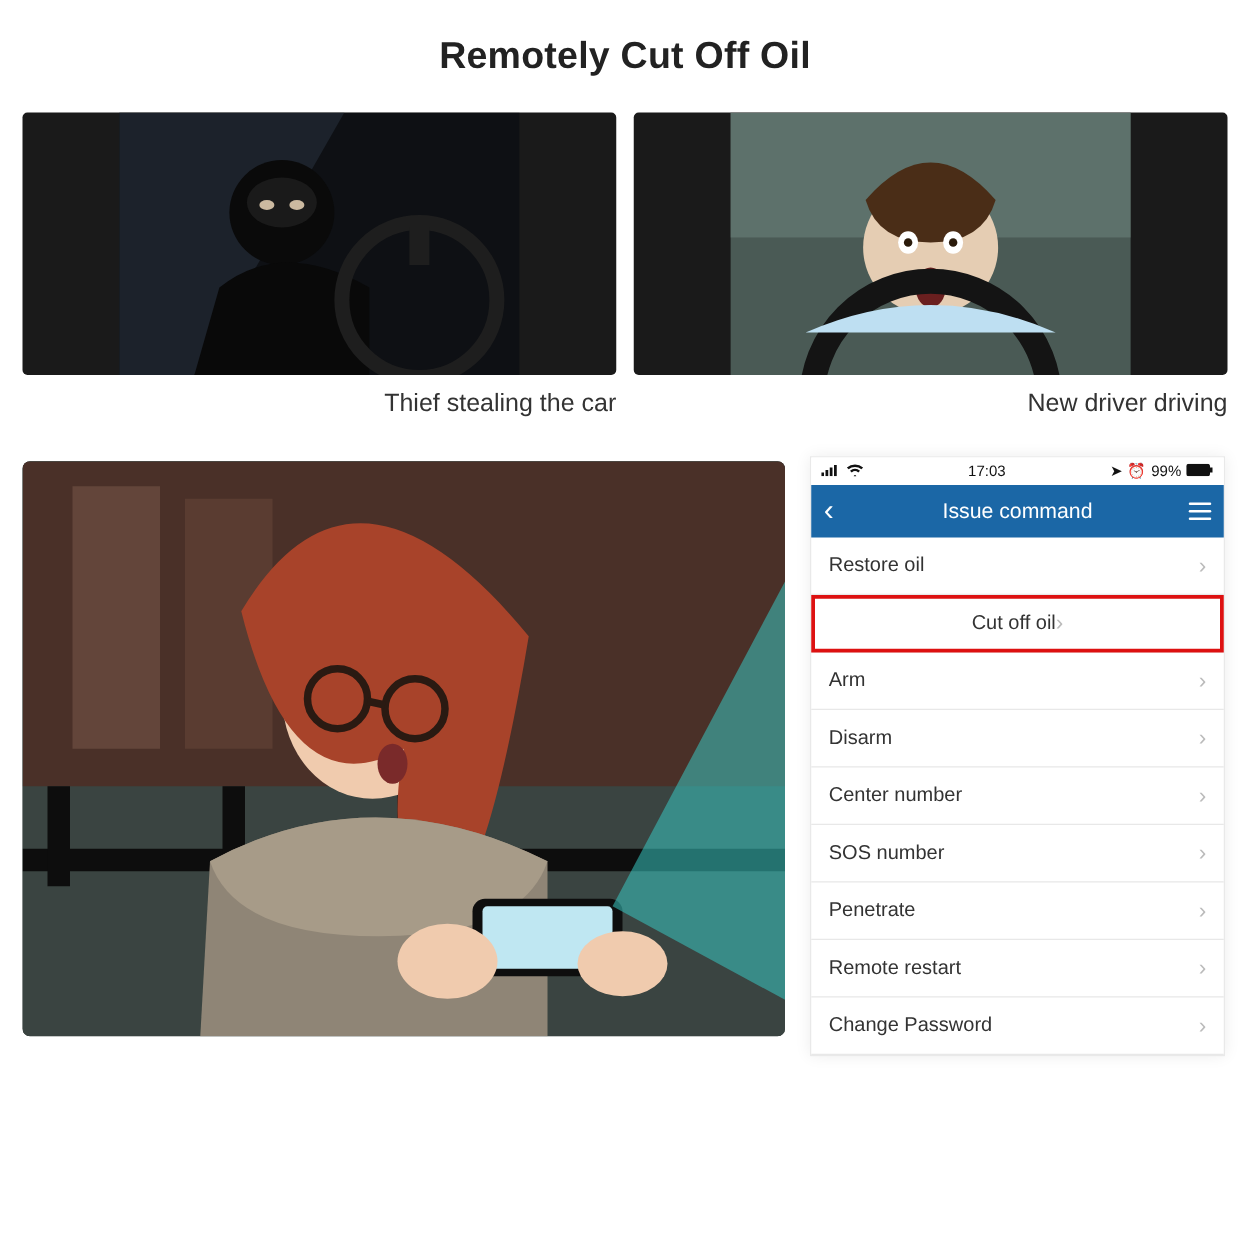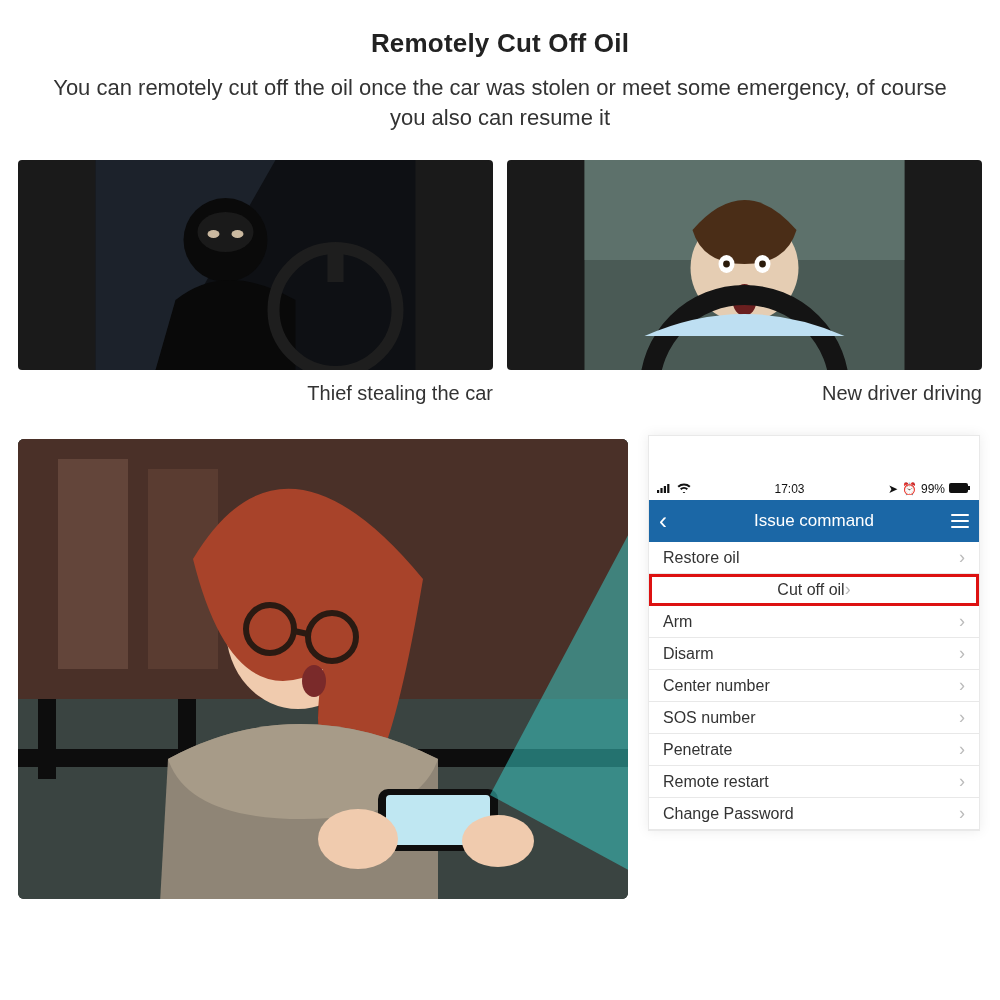--- a/index.html
+++ b/index.html
@@ -14,21 +14,21 @@
     width: 1000px;
     height: 1000px;
     position: relative;
     background: #fff;
   }
   .heading {
     text-align: center;
     padding-top: 28px;
   }
   .heading h1 {
-    font-size: 26px;
+    font-size: 30px;
     font-weight: 700;
     color: #222;
     letter-spacing: .2px;
   }
   .heading p {
     margin-top: 14px;
     font-size: 22px;
     line-height: 1.35;
     color: #333;
     font-weight: 300;
@@ -90,21 +90,20 @@
   }
   .statusbar {
     height: 22px;
     background: #fff;
     display:flex;
     align-items:center;
     justify-content: space-between;
     padding: 0 8px;
     font-size: 12px;
     color:#111;
-    margin-top:42px;
   }
   .sb-left,.sb-right{display:flex;gap:4px;align-items:center}
   .navbar {
     background: #1b67a6;
     color:#fff;
     height: 42px;
     display:flex;
     align-items:center;
     justify-content:center;
     position:relative;
@@ -119,38 +118,37 @@
     position:absolute; right:10px; top:50%; transform:translateY(-50%);
     width:18px; height:14px; display:flex; flex-direction:column; justify-content:space-between;
   }
   .navbar .menu span{height:2px;background:#fff;display:block;border-radius:1px}
   .list {}
   .row {
     display:flex;
     justify-content:space-between;
     align-items:center;
     padding: 0 14px;
-    height: 32px;
+    height: 46px;
     border-bottom: 1px solid #e8e8e8;
     font-size: 16px;
     color: #333;
   }
   .row .chev { color:#bbb; font-size:18px; }
   .row.highlight{
     outline: 3px solid #d11; outline-offset:-3px;justify-content:center;
   }
 </style>
 </head>
 <body>
 
 <div class="page">
 
   <div class="heading">
     <h1>Remotely Cut Off Oil</h1>
-    <p>You can remotely cut off the oil once the car was stolen or meet some emergency, of course you also can resume it</p>
   </div>
 
   <div class="row3">
     <div class="card3">
       <div class="thumb">
         <svg viewBox="0 0 320 210">
           <rect width="320" height="210" fill="#0e1014"></rect>
           <polygon points="0,0 180,0 60,210 0,210" fill="#1c222b"></polygon>
           <circle cx="130" cy="80" r="42" fill="#0a0a0a"></circle>
           <ellipse cx="130" cy="72" rx="28" ry="20" fill="#1a1a1a"></ellipse>

